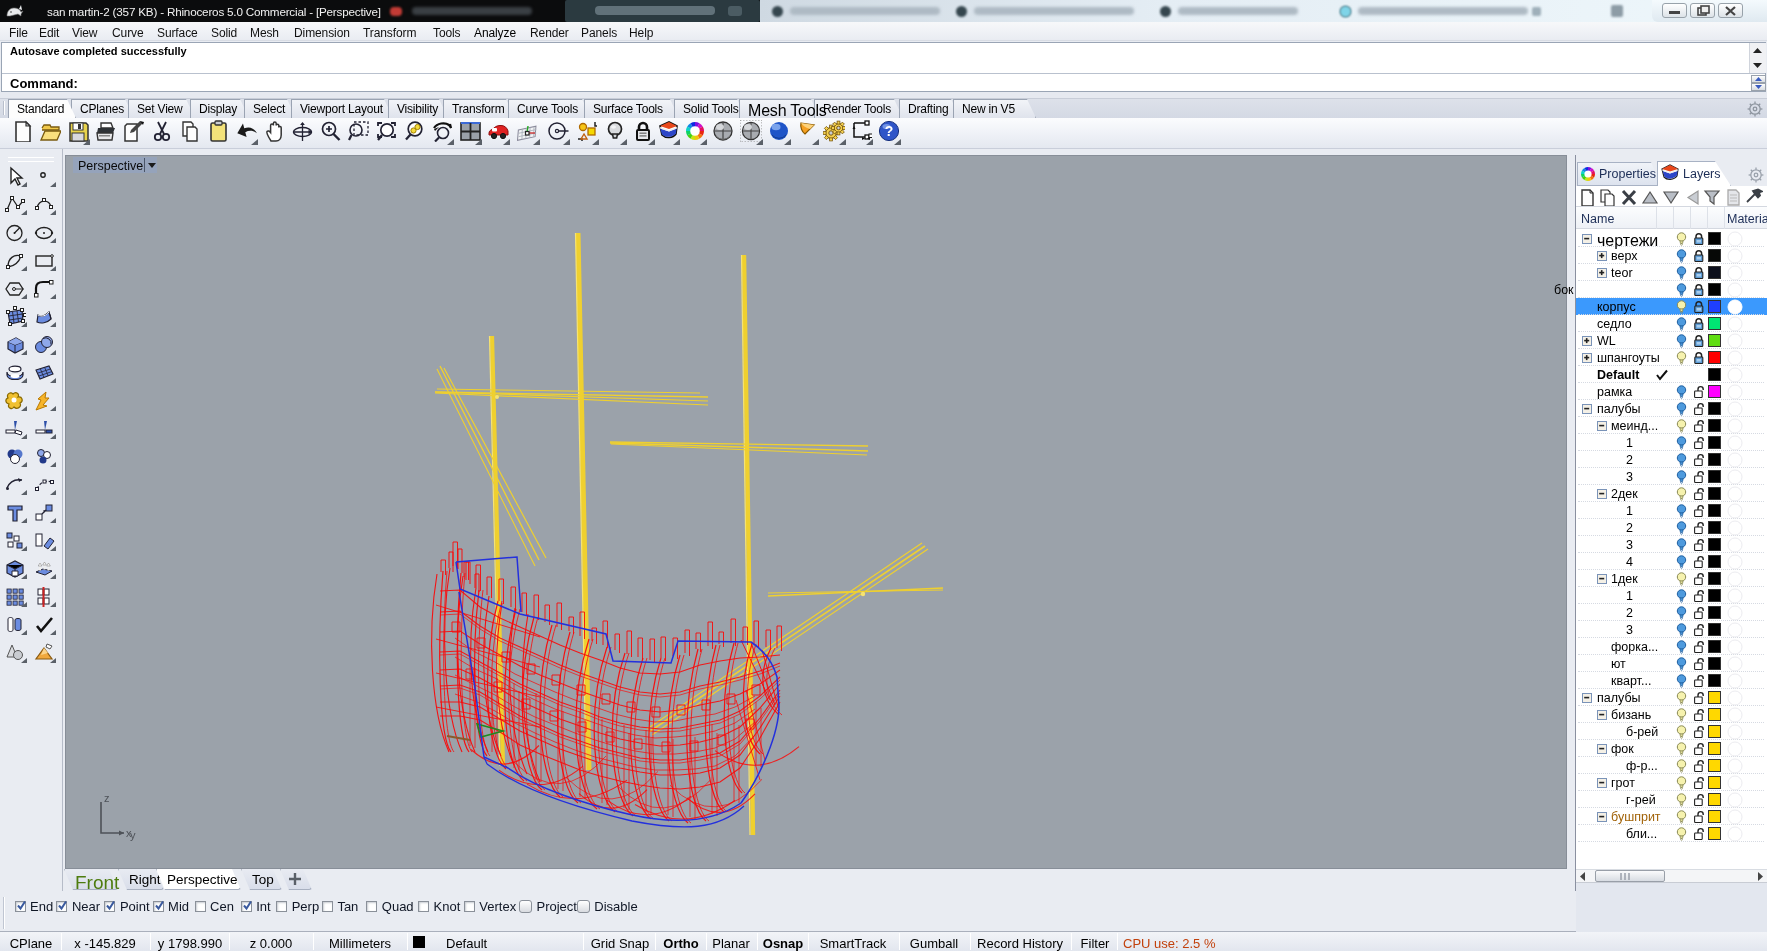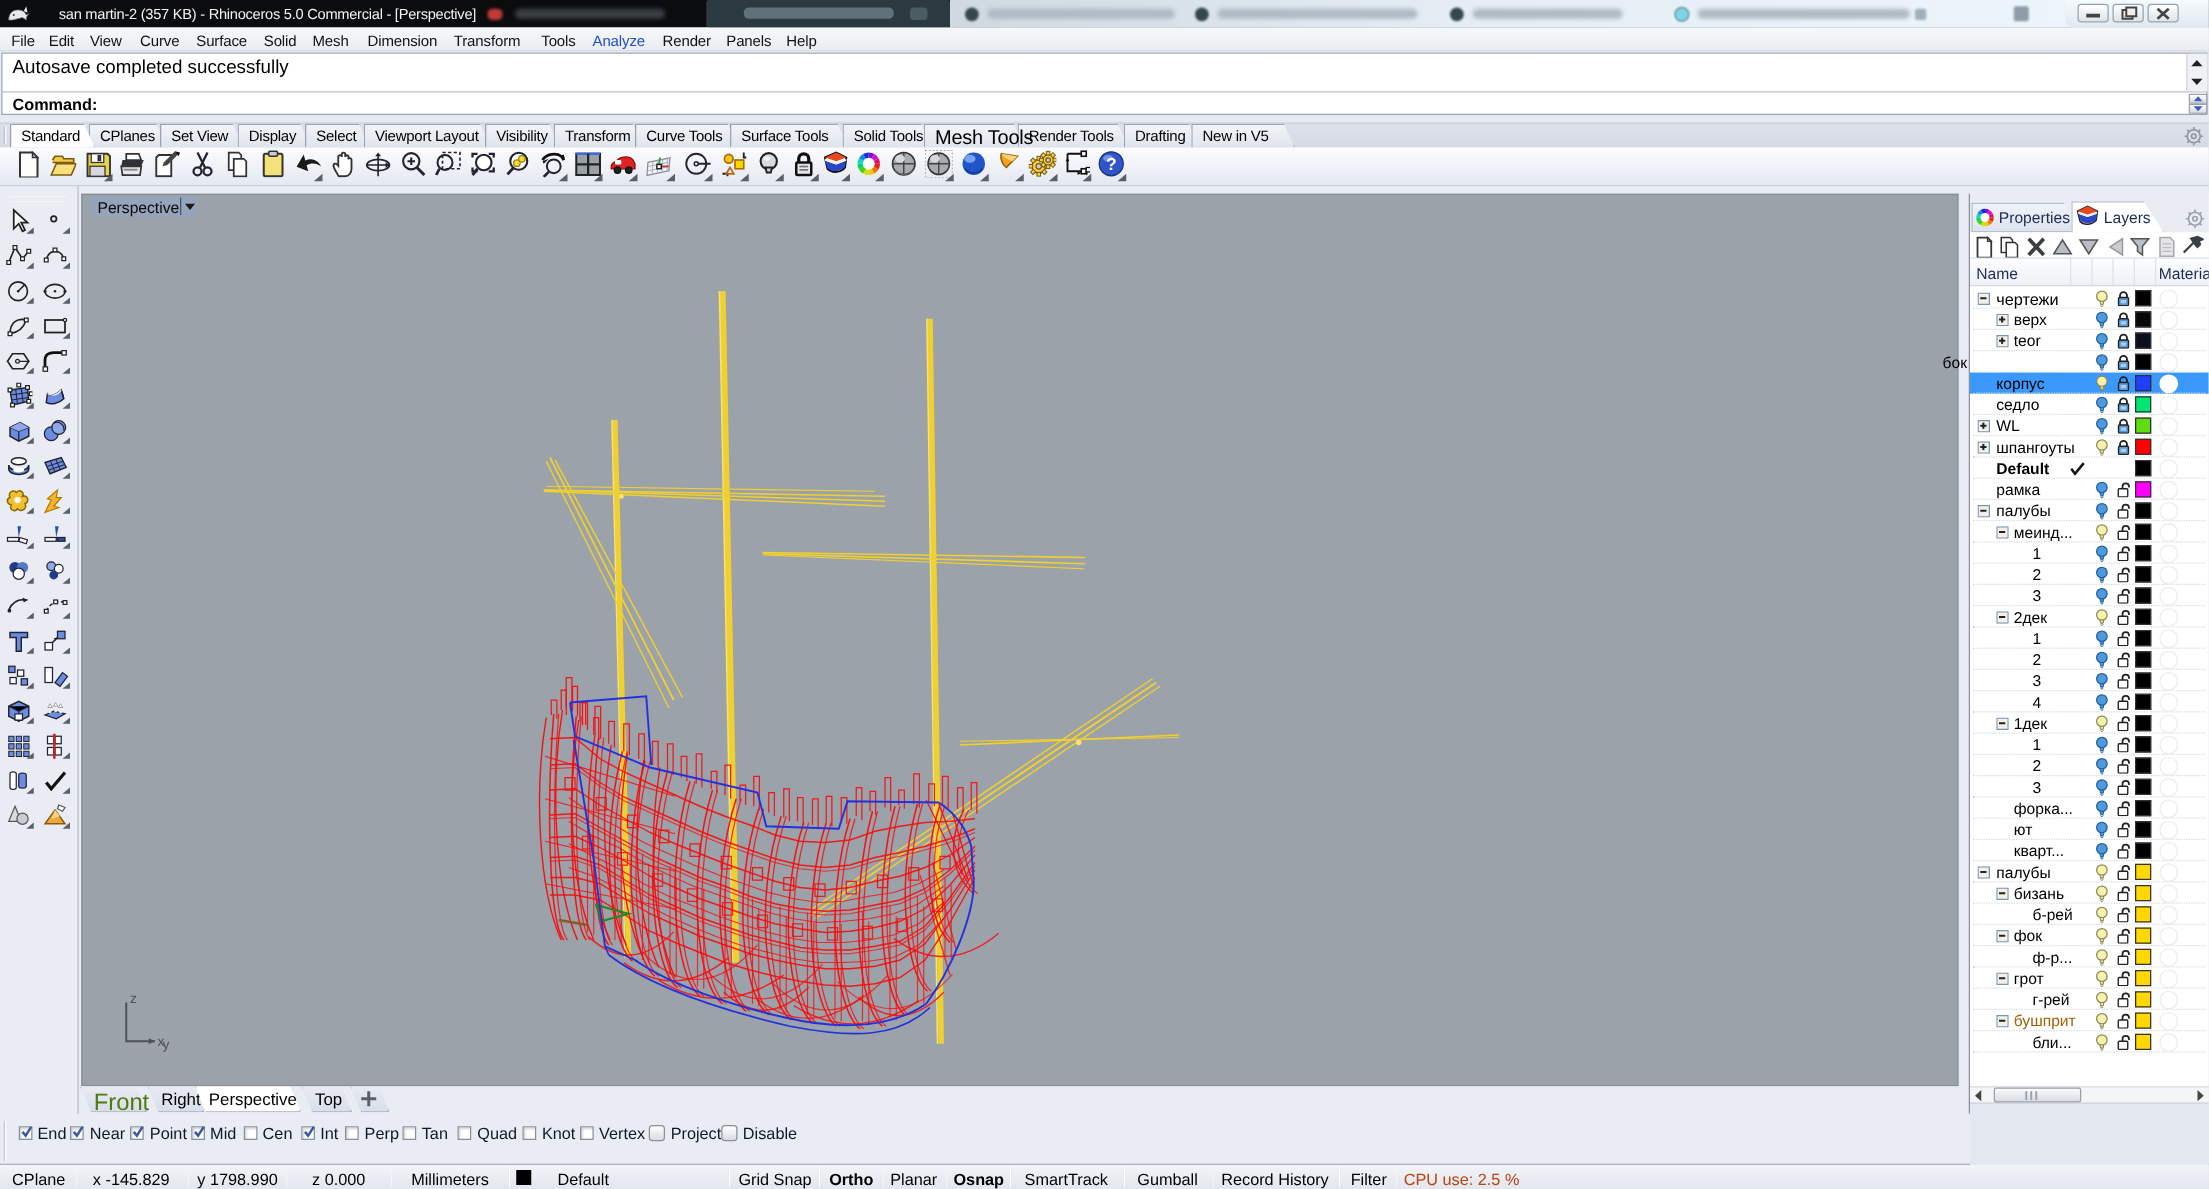--- a/index.html
+++ b/index.html
@@ -49,27 +49,27 @@
 <div style="position:absolute;left:9px;top:27px;font-size:12px;color:#111;font-weight:normal;white-space:nowrap;line-height:1;letter-spacing:-0.1px;">File</div>
 <div style="position:absolute;left:39px;top:27px;font-size:12px;color:#111;font-weight:normal;white-space:nowrap;line-height:1;letter-spacing:-0.1px;">Edit</div>
 <div style="position:absolute;left:72px;top:27px;font-size:12px;color:#111;font-weight:normal;white-space:nowrap;line-height:1;letter-spacing:-0.1px;">View</div>
 <div style="position:absolute;left:112px;top:27px;font-size:12px;color:#111;font-weight:normal;white-space:nowrap;line-height:1;letter-spacing:-0.1px;">Curve</div>
 <div style="position:absolute;left:157px;top:27px;font-size:12px;color:#111;font-weight:normal;white-space:nowrap;line-height:1;letter-spacing:-0.1px;">Surface</div>
 <div style="position:absolute;left:211px;top:27px;font-size:12px;color:#111;font-weight:normal;white-space:nowrap;line-height:1;letter-spacing:-0.1px;">Solid</div>
 <div style="position:absolute;left:250px;top:27px;font-size:12px;color:#111;font-weight:normal;white-space:nowrap;line-height:1;letter-spacing:-0.1px;">Mesh</div>
 <div style="position:absolute;left:294px;top:27px;font-size:12px;color:#111;font-weight:normal;white-space:nowrap;line-height:1;letter-spacing:-0.1px;">Dimension</div>
 <div style="position:absolute;left:363px;top:27px;font-size:12px;color:#111;font-weight:normal;white-space:nowrap;line-height:1;letter-spacing:-0.1px;">Transform</div>
 <div style="position:absolute;left:433px;top:27px;font-size:12px;color:#111;font-weight:normal;white-space:nowrap;line-height:1;letter-spacing:-0.1px;">Tools</div>
-<div style="position:absolute;left:474px;top:27px;font-size:12px;color:#1d4ed8;font-weight:normal;white-space:nowrap;line-height:1;letter-spacing:-0.1px;">Analyze</div>
+<div style="position:absolute;left:474px;top:27px;font-size:12px;color:#000000;font-weight:normal;white-space:nowrap;line-height:1;letter-spacing:-0.1px;">Analyze</div>
 <div style="position:absolute;left:530px;top:27px;font-size:12px;color:#111;font-weight:normal;white-space:nowrap;line-height:1;letter-spacing:-0.1px;">Render</div>
 <div style="position:absolute;left:581px;top:27px;font-size:12px;color:#111;font-weight:normal;white-space:nowrap;line-height:1;letter-spacing:-0.1px;">Panels</div>
 <div style="position:absolute;left:629px;top:27px;font-size:12px;color:#111;font-weight:normal;white-space:nowrap;line-height:1;letter-spacing:-0.1px;">Help</div>
 <div style="position:absolute;left:1px;top:42px;width:1765px;height:50px;background:#fff;border:1px solid #9aa5b5;"></div>
 <div style="position:absolute;left:2px;top:73px;width:1763px;height:1px;background:#b9c1ce;"></div>
-<div style="position:absolute;left:10px;top:46px;font-size:15px;color:#000;font-weight:normal;white-space:nowrap;line-height:1;">Autosave completed successfully</div>
+<div style="position:absolute;left:10px;top:46px;font-size:11px;color:#000;font-weight:bold;white-space:nowrap;line-height:1;">Autosave completed successfully</div>
 <div style="position:absolute;left:10px;top:77px;font-size:13px;color:#000;font-weight:bold;white-space:nowrap;line-height:1;">Command:</div>
 <div style="position:absolute;left:1749px;top:43px;width:17px;height:30px;background:#f0f1f4;border-left:1px solid #d0d4dc;"></div>
 <svg style="position:absolute;left:1750px;top:44px;width:15px;height:28px;" width="15" height="28" viewBox="0 0 15 28">
       <path d="M7.5,4 L12,9 L3,9 Z" fill="#222"></path>
       <path d="M7.5,24 L12,19 L3,19 Z" fill="#222"></path>
     </svg>
 <div style="position:absolute;left:1751px;top:75px;width:15px;height:8px;background:linear-gradient(180deg,#fdfdfd,#d9dde2);border:1px solid #9aa2ac;"></div>
 <div style="position:absolute;left:1751px;top:83px;width:15px;height:8px;background:linear-gradient(180deg,#fdfdfd,#d9dde2);border:1px solid #9aa2ac;"></div>
 <svg style="position:absolute;left:1751px;top:75px;width:15px;height:16px;" width="15" height="16" viewBox="0 0 15 16">
       <path d="M7.5,2 L11,6 L4,6 Z" fill="#3a5bbf"></path>
@@ -949,21 +949,21 @@
 <div style="position:absolute;left:1724px;top:207px;width:1px;height:22px;background:#dde1e8;z-index:3;"></div>
 <div style="position:absolute;left:1581px;top:213px;font-size:12.5px;color:#1c2d56;font-weight:normal;white-space:nowrap;line-height:1;z-index:3;">Name</div>
 <div style="position:absolute;left:1727px;top:213px;font-size:12.5px;color:#1c2d56;font-weight:normal;white-space:nowrap;line-height:1;z-index:3;">Material</div>
 <div style="position:absolute;left:1578px;top:246px;width:186px;height:1px;border-top:1px dotted #d6dae2;z-index:3;"></div>
 <svg style="position:absolute;left:1582px;top:234px;width:10px;height:10px;z-index:3;" width="10" height="10" viewBox="0 0 10 10">
       <rect x="0.5" y="0.5" width="9" height="9" fill="#f4f0e6" stroke="#7a93b8"></rect>
       <g transform="translate(-1.8,1.8)">
         <rect x="4" y="2" width="5" height="1.6" fill="#222"></rect>
       </g>
     </svg>
-<div style="position:absolute;left:1597px;top:233px;font-size:13px;color:#000;font-weight:normal;white-space:nowrap;line-height:1;z-index:3;">чертежи</div>
+<div style="position:absolute;left:1597px;top:233px;font-size:16px;color:#000;font-weight:normal;white-space:nowrap;line-height:1;z-index:3;">чертежи</div>
 <svg style="position:absolute;left:1676px;top:232px;width:11px;height:14px;z-index:3;" width="11" height="14" viewBox="0 0 11 14">
       <circle cx="5.5" cy="5" r="4.2" fill="#f6f2ae" stroke="#8a8a55" stroke-width="1"></circle>
       <path d="M4,9 h3 l-0.4,2.4 h-2.2 z" fill="#e8e4a0" stroke="#8a8a55" stroke-width="0.8"></path>
       <circle cx="5.5" cy="12.4" r="0.9" fill="none" stroke="#8a8a55" stroke-width="0.7"></circle>
     </svg>
 <svg style="position:absolute;left:1693px;top:232px;width:11px;height:13px;z-index:3;" width="11" height="13" viewBox="0 0 11 13">
       <path d="M3,6 v-1.5 a2.8,2.8 0 0 1 5.6,0 V6" fill="none" stroke="#222" stroke-width="1.5"></path>
       <rect x="1.8" y="6" width="8" height="6.5" rx="0.8" fill="#5b9bd5" stroke="#222" stroke-width="1.1"></rect>
       <rect x="3.6" y="8" width="4.4" height="2.6" fill="#a8cdee"></rect>
     </svg>

